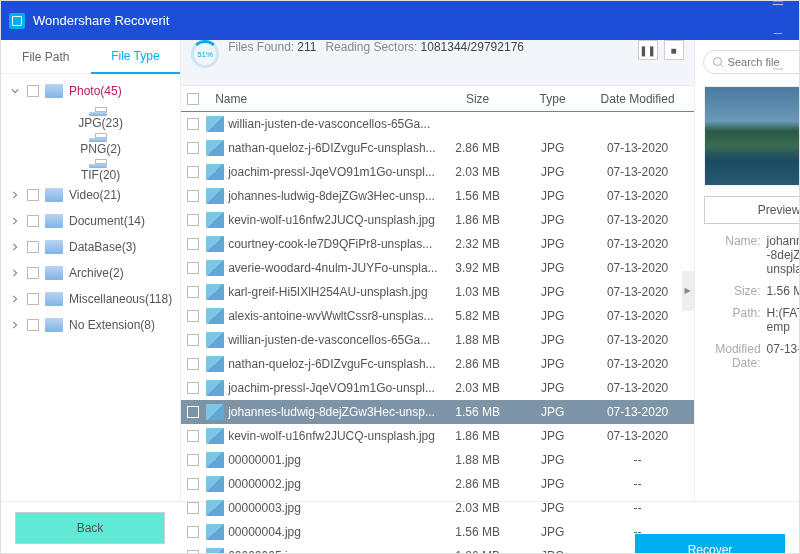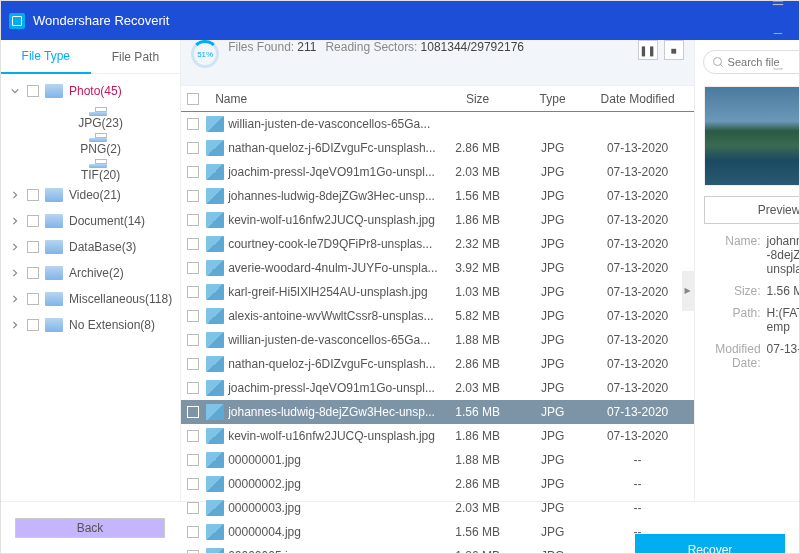--- a/index.html
+++ b/index.html
@@ -53,21 +53,21 @@
 .right-panel{width:170px;border-left:1px solid #eee;display:flex;flex-direction:column;padding:8px;}
 .search-row{height:34px;display:flex;align-items:center;gap:6px;padding-bottom:6px;}
 .search-box{flex:1;height:24px;border:1px solid #ddd;border-radius:12px;display:flex;align-items:center;padding:0 8px;gap:4px;}
 .search-box input{flex:1;border:none;outline:none;font-size:11px;min-width:0;}
 .preview-img{width:150px;height:100px;border:1px solid #eee;margin:4px auto;background:linear-gradient(180deg,#4a7a9e 0%,#6b98b8 35%,#2a5a42 45%,#3a6a52 60%,#1a4a62 75%,#2a5a72 100%);position:relative;}
 .preview-btn{width:150px;height:28px;border:1px solid #ccc;background:#fff;margin:6px auto;display:flex;align-items:center;justify-content:center;cursor:pointer;color:#555;}
 .detail-row{display:flex;padding:4px 0;font-size:11px;}
 .detail-row .k{width:64px;text-align:right;color:#aaa;padding-right:6px;}
 .detail-row .v{flex:1;color:#555;word-break:break-all;}
 .footer-bar{height:52px;border-top:1px solid #eee;display:flex;align-items:center;padding:0 14px;}
-.back-btn{width:150px;height:20px;border:1px solid #ccc;background:#c4b5fd;display:flex;align-items:center;justify-content:center;cursor:pointer;color:#555;}
+.back-btn{width:150px;height:32px;border:1px solid #ccc;background:#5eead4;display:flex;align-items:center;justify-content:center;cursor:pointer;color:#555;}
 .recover-btn{width:150px;height:32px;background:#00aef0;color:#fff;display:flex;align-items:center;justify-content:center;cursor:pointer;margin-left:auto;margin-top:44px;}
 .scroll-arrow{position:absolute;right:0;top:50%;width:12px;height:40px;background:#eee;display:flex;align-items:center;justify-content:center;color:#888;font-size:8px;cursor:pointer;}
 .center-wrap{position:relative;flex:1;display:flex;flex-direction:column;min-height:0;}
 </style>
 </head>
 <body>
 
 <div class="titlebar">
   <div class="logo"></div>
   <div class="title">Wondershare Recoverit</div>
@@ -93,22 +93,22 @@
           <rect x="1" y="1" width="8" height="8"></rect>
         </svg>
       </div>
     <div class="tb-icon">✕</div>
   </div>
 </div>
 
 <div class="body-area">
   <div class="sidebar">
     <div class="tabs-row">
+      <div class="tab">File Path</div>
       <div class="tab active">File Type</div>
-      <div class="tab">File Path</div>
     </div>
     <div class="tree" id="tree">
         <div class="tree-node sel">
           <span class="exp">
             <svg width="8" height="8" viewBox="0 0 10 10">
               <path d="M1 3 L5 7 L9 3" fill="none" stroke="#888" stroke-width="1.5"></path>
             </svg>
           </span>
           <span class="cb"></span>
           <span class="fi folder-icon"></span>

